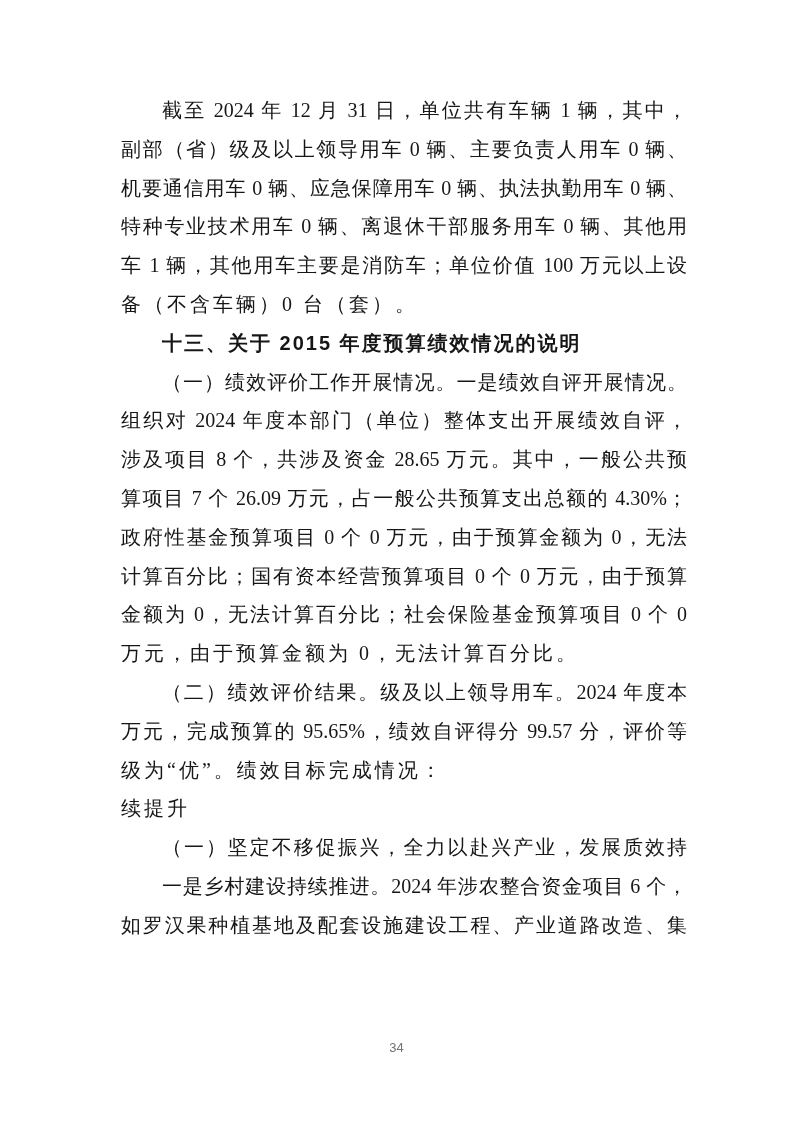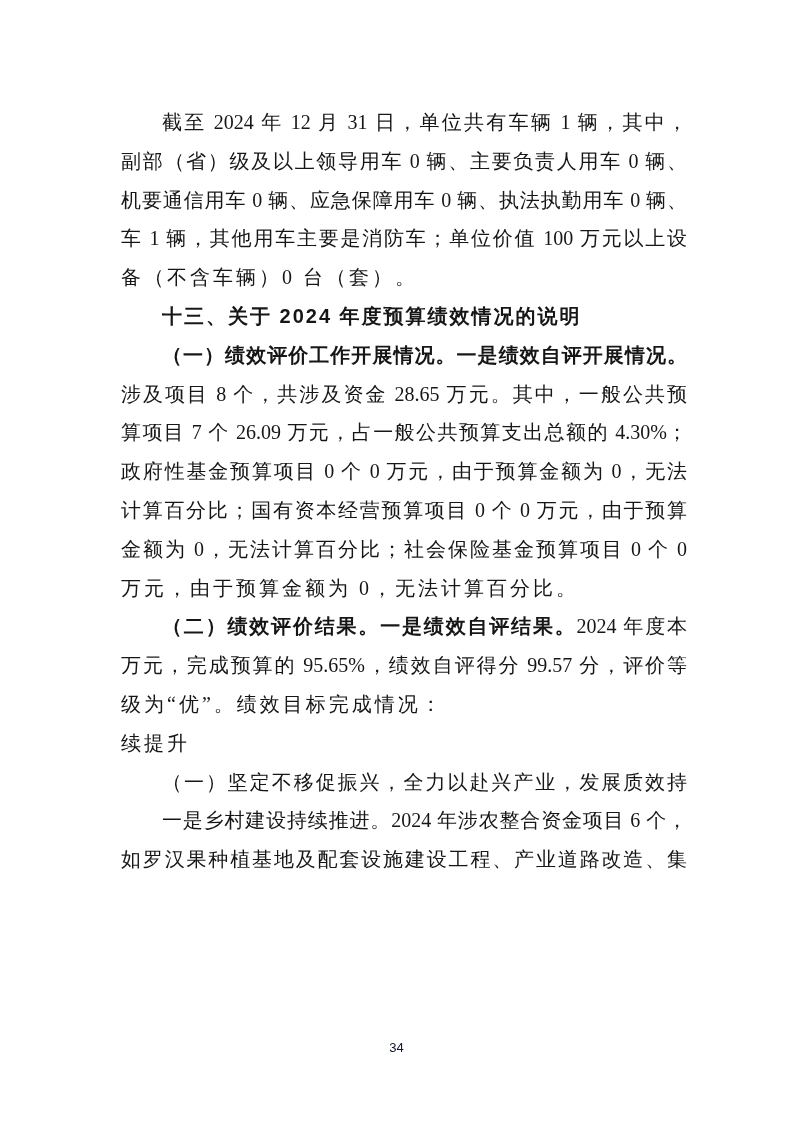--- a/index.html
+++ b/index.html
@@ -12,80 +12,82 @@
     width: 793px;
     height: 1122px;
     background: #ffffff;
     overflow: hidden;
     font-family: "Liberation Serif", "DejaVu Serif", serif;
     color: #161616;
   }
   .textblock {
     position: absolute;
     left: 121px;
-    top: 103px;
+    top: 91px;
     width: 566px;
   }
   .ln {
     height: 38.8px;
     line-height: 38.8px;
     font-size: 20px;
     overflow: hidden;
     text-align: left;
   }
   .j {
     text-align: justify;
     text-align-last: justify;
   }
   .ind {
     text-indent: 41px;
   }
   .sp {
     letter-spacing: 3px;
   }
   .b {
-    font-weight: bold;
+    font-weight: normal;
   }
   .heading {
     font-family: "Liberation Sans", "DejaVu Sans", sans-serif;
     font-weight: bold;
     letter-spacing: 2px;
   }
   .pagenum {
     position: absolute;
     left: 0;
     top: 1039px;
     width: 793px;
     text-align: center;
     font-size: 13px;
     line-height: 18px;
     font-family: "Liberation Sans", "DejaVu Sans", sans-serif;
-    color: #0f172a;
+    color: #737373;
   }
 </style>
 </head>
 <body>
 
 <div class="page">
   <div class="textblock">
     <div class="ln j ind">截至 2024 年 12 月 31 日，单位共有车辆 1 辆，其中，</div>
     <div class="ln j">副部（省）级及以上领导用车 0 辆、主要负责人用车 0 辆、</div>
     <div class="ln j">机要通信用车 0 辆、应急保障用车 0 辆、执法执勤用车 0 辆、</div>
+    <div class="ln j">特种专业技术用车 0 辆、离退休干部服务用车 0 辆、其他用</div>
     <div class="ln j">车 1 辆，其他用车主要是消防车；单位价值 100 万元以上设</div>
     <div class="ln sp">备（不含车辆）0 台（套）。</div>
-    <div class="ln ind heading">十三、关于 2024 年度预算绩效情况的说明</div>
+    <div class="ln ind heading">十三、关于 2015 年度预算绩效情况的说明</div>
     <div class="ln j ind b">（一）绩效评价工作开展情况。一是绩效自评开展情况。</div>
+    <div class="ln j">组织对 2024 年度本部门（单位）整体支出开展绩效自评，</div>
     <div class="ln j">涉及项目 8 个，共涉及资金 28.65 万元。其中，一般公共预</div>
     <div class="ln j">算项目 7 个 26.09 万元，占一般公共预算支出总额的 4.30%；</div>
     <div class="ln j">政府性基金预算项目 0 个 0 万元，由于预算金额为 0，无法</div>
     <div class="ln j">计算百分比；国有资本经营预算项目 0 个 0 万元，由于预算</div>
     <div class="ln j">金额为 0，无法计算百分比；社会保险基金预算项目 0 个 0</div>
     <div class="ln sp">万元，由于预算金额为 0，无法计算百分比。</div>
     <div class="ln j ind">
-      <span class="b">（二）绩效评价结果。一是绩效自评结果。</span><span>2024 年度本</span>
+      <span class="b">（二）绩效评价结果。级及以上领导用车。</span><span>2024 年度本</span>
     </div>
     <div class="ln j">万元，完成预算的 95.65%，绩效自评得分 99.57 分，评价等</div>
     <div class="ln sp">级为“优”。绩效目标完成情况：</div>
     <div class="ln sp">续提升</div>
     <div class="ln j ind">（一）坚定不移促振兴，全力以赴兴产业，发展质效持</div>
     <div class="ln j ind">一是乡村建设持续推进。2024 年涉农整合资金项目 6 个，</div>
     <div class="ln j">如罗汉果种植基地及配套设施建设工程、产业道路改造、集</div>
   </div>
   <div class="pagenum">34</div>
 </div>

